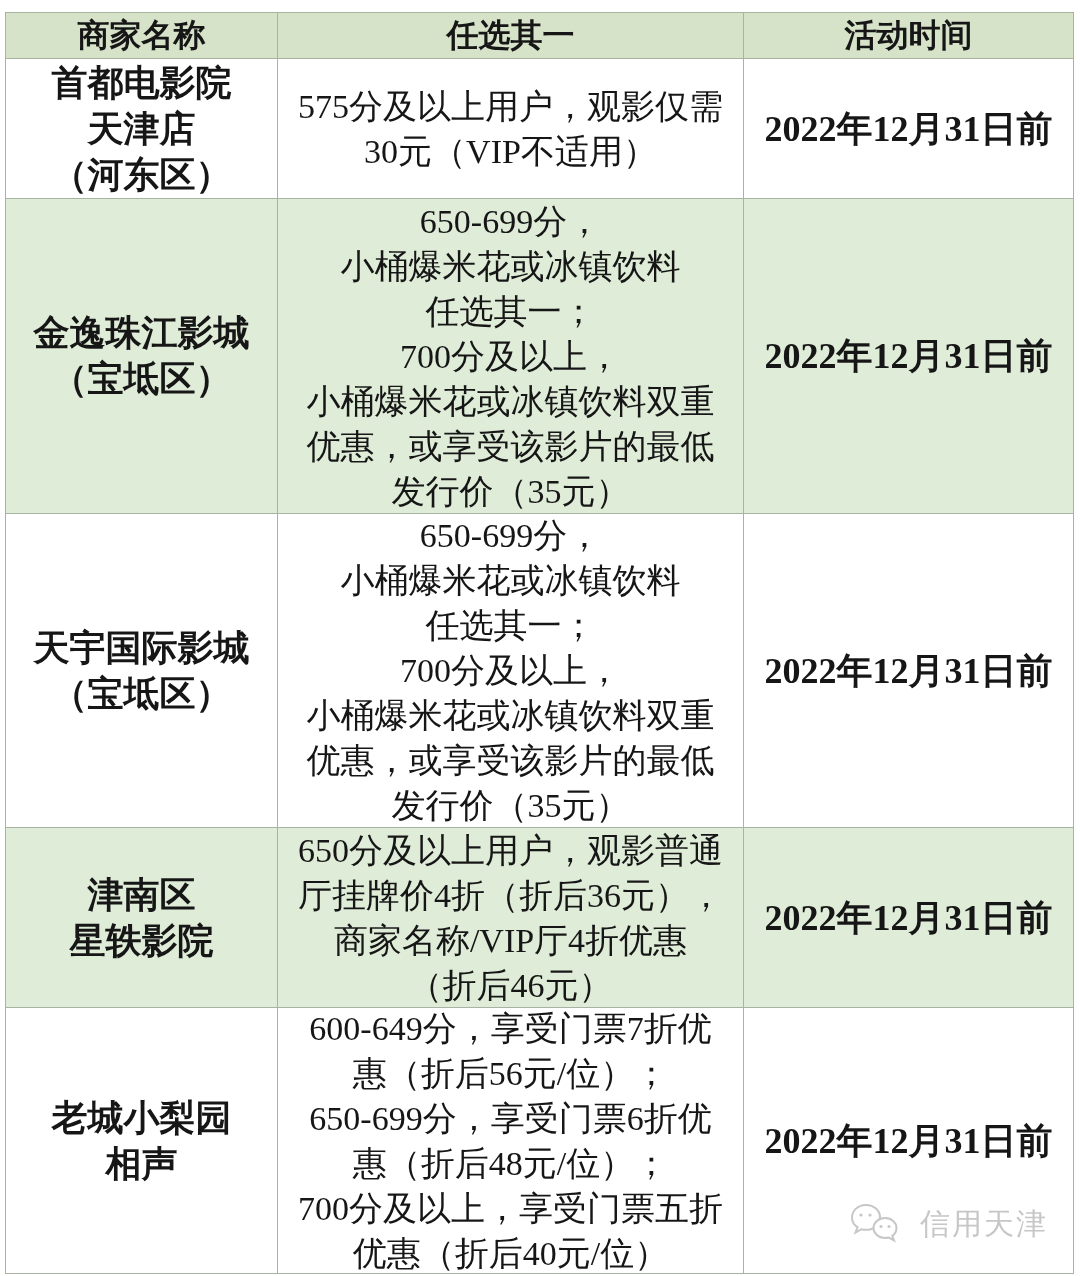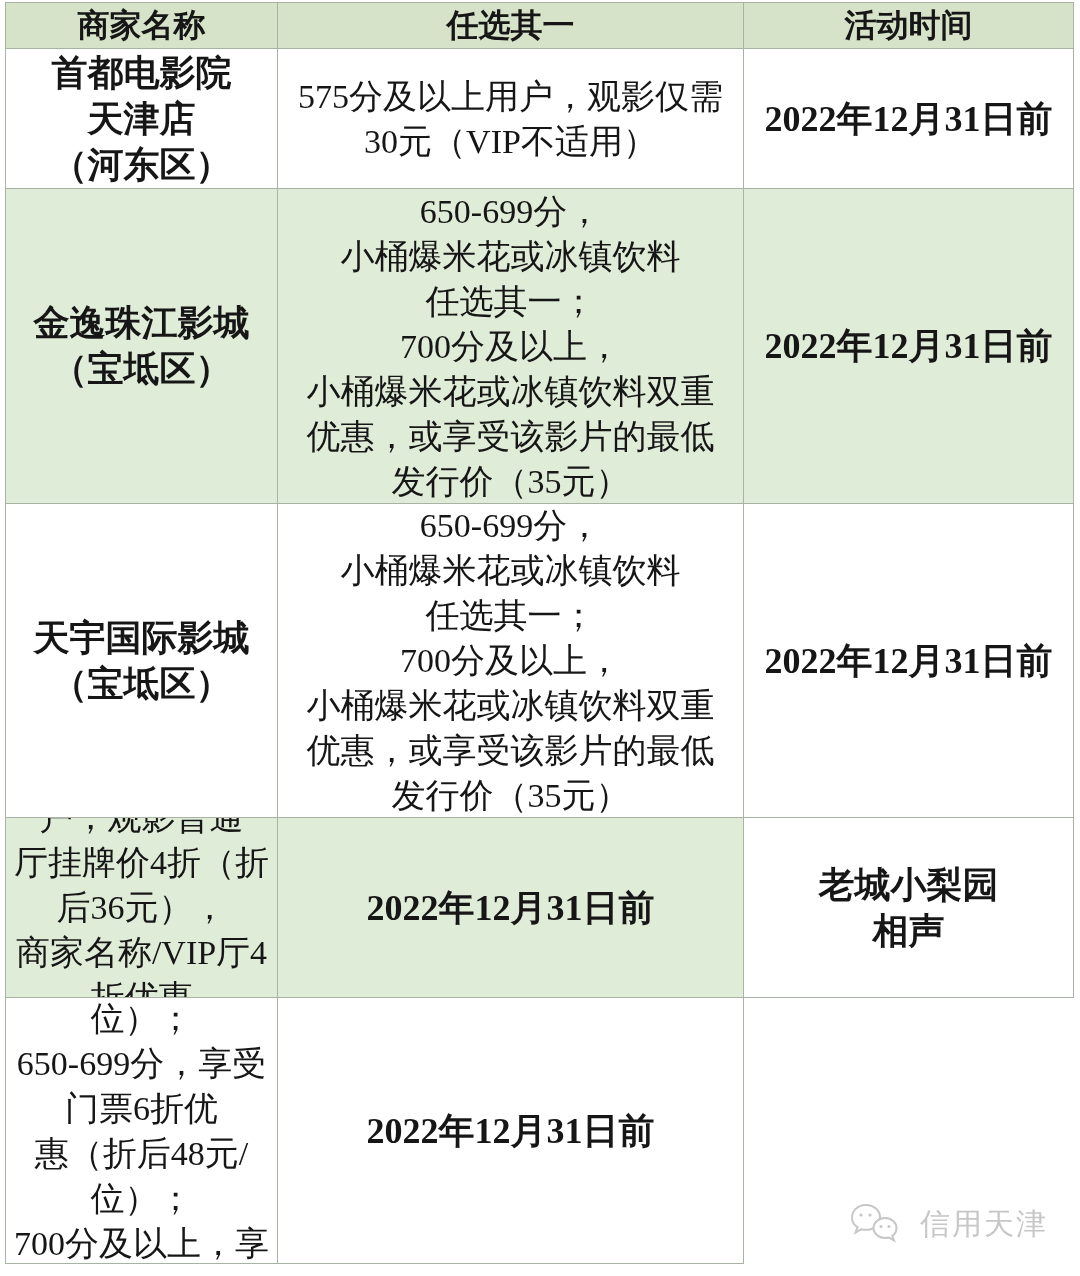--- a/index.html
+++ b/index.html
@@ -12,21 +12,21 @@
   *{box-sizing:border-box;margin:0;padding:0;}
   html,body{width:1080px;height:1276px;}
   body{
     position:relative;
     background:#ffffff;
     font-family:"Liberation Serif","DejaVu Serif",serif;
     overflow:hidden;
   }
   .tbl{
     position:absolute;
-    left:5px;top:2px;
+    left:5px;top:12px;
     display:grid;
     grid-template-columns:272px 466px 330px;
     grid-template-rows:46px 140px 315px 314px 180px 266px;
     border-top:1px solid var(--border);
     border-left:1px solid var(--border);
   }
   .cell{
     border-right:1px solid var(--border);
     border-bottom:1px solid var(--border);
     display:flex;
@@ -94,20 +94,22 @@
 （宝坻区）</div>
   <div class="cell content">650-699分，
 小桶爆米花或冰镇饮料
 任选其一；
 700分及以上，
 小桶爆米花或冰镇饮料双重
 优惠，或享受该影片的最低
 发行价（35元）</div>
   <div class="cell time">2022年12月31日前</div>
 
+  <div class="cell merchant green">津南区
+星轶影院</div>
   <div class="cell content green">650分及以上用户，观影普通
 厅挂牌价4折（折后36元），
 商家名称/VIP厅4折优惠
 （折后46元）</div>
   <div class="cell time green">2022年12月31日前</div>
 
   <div class="cell merchant">老城小梨园
 相声</div>
   <div class="cell content">600-649分，享受门票7折优
 惠（折后56元/位）；

